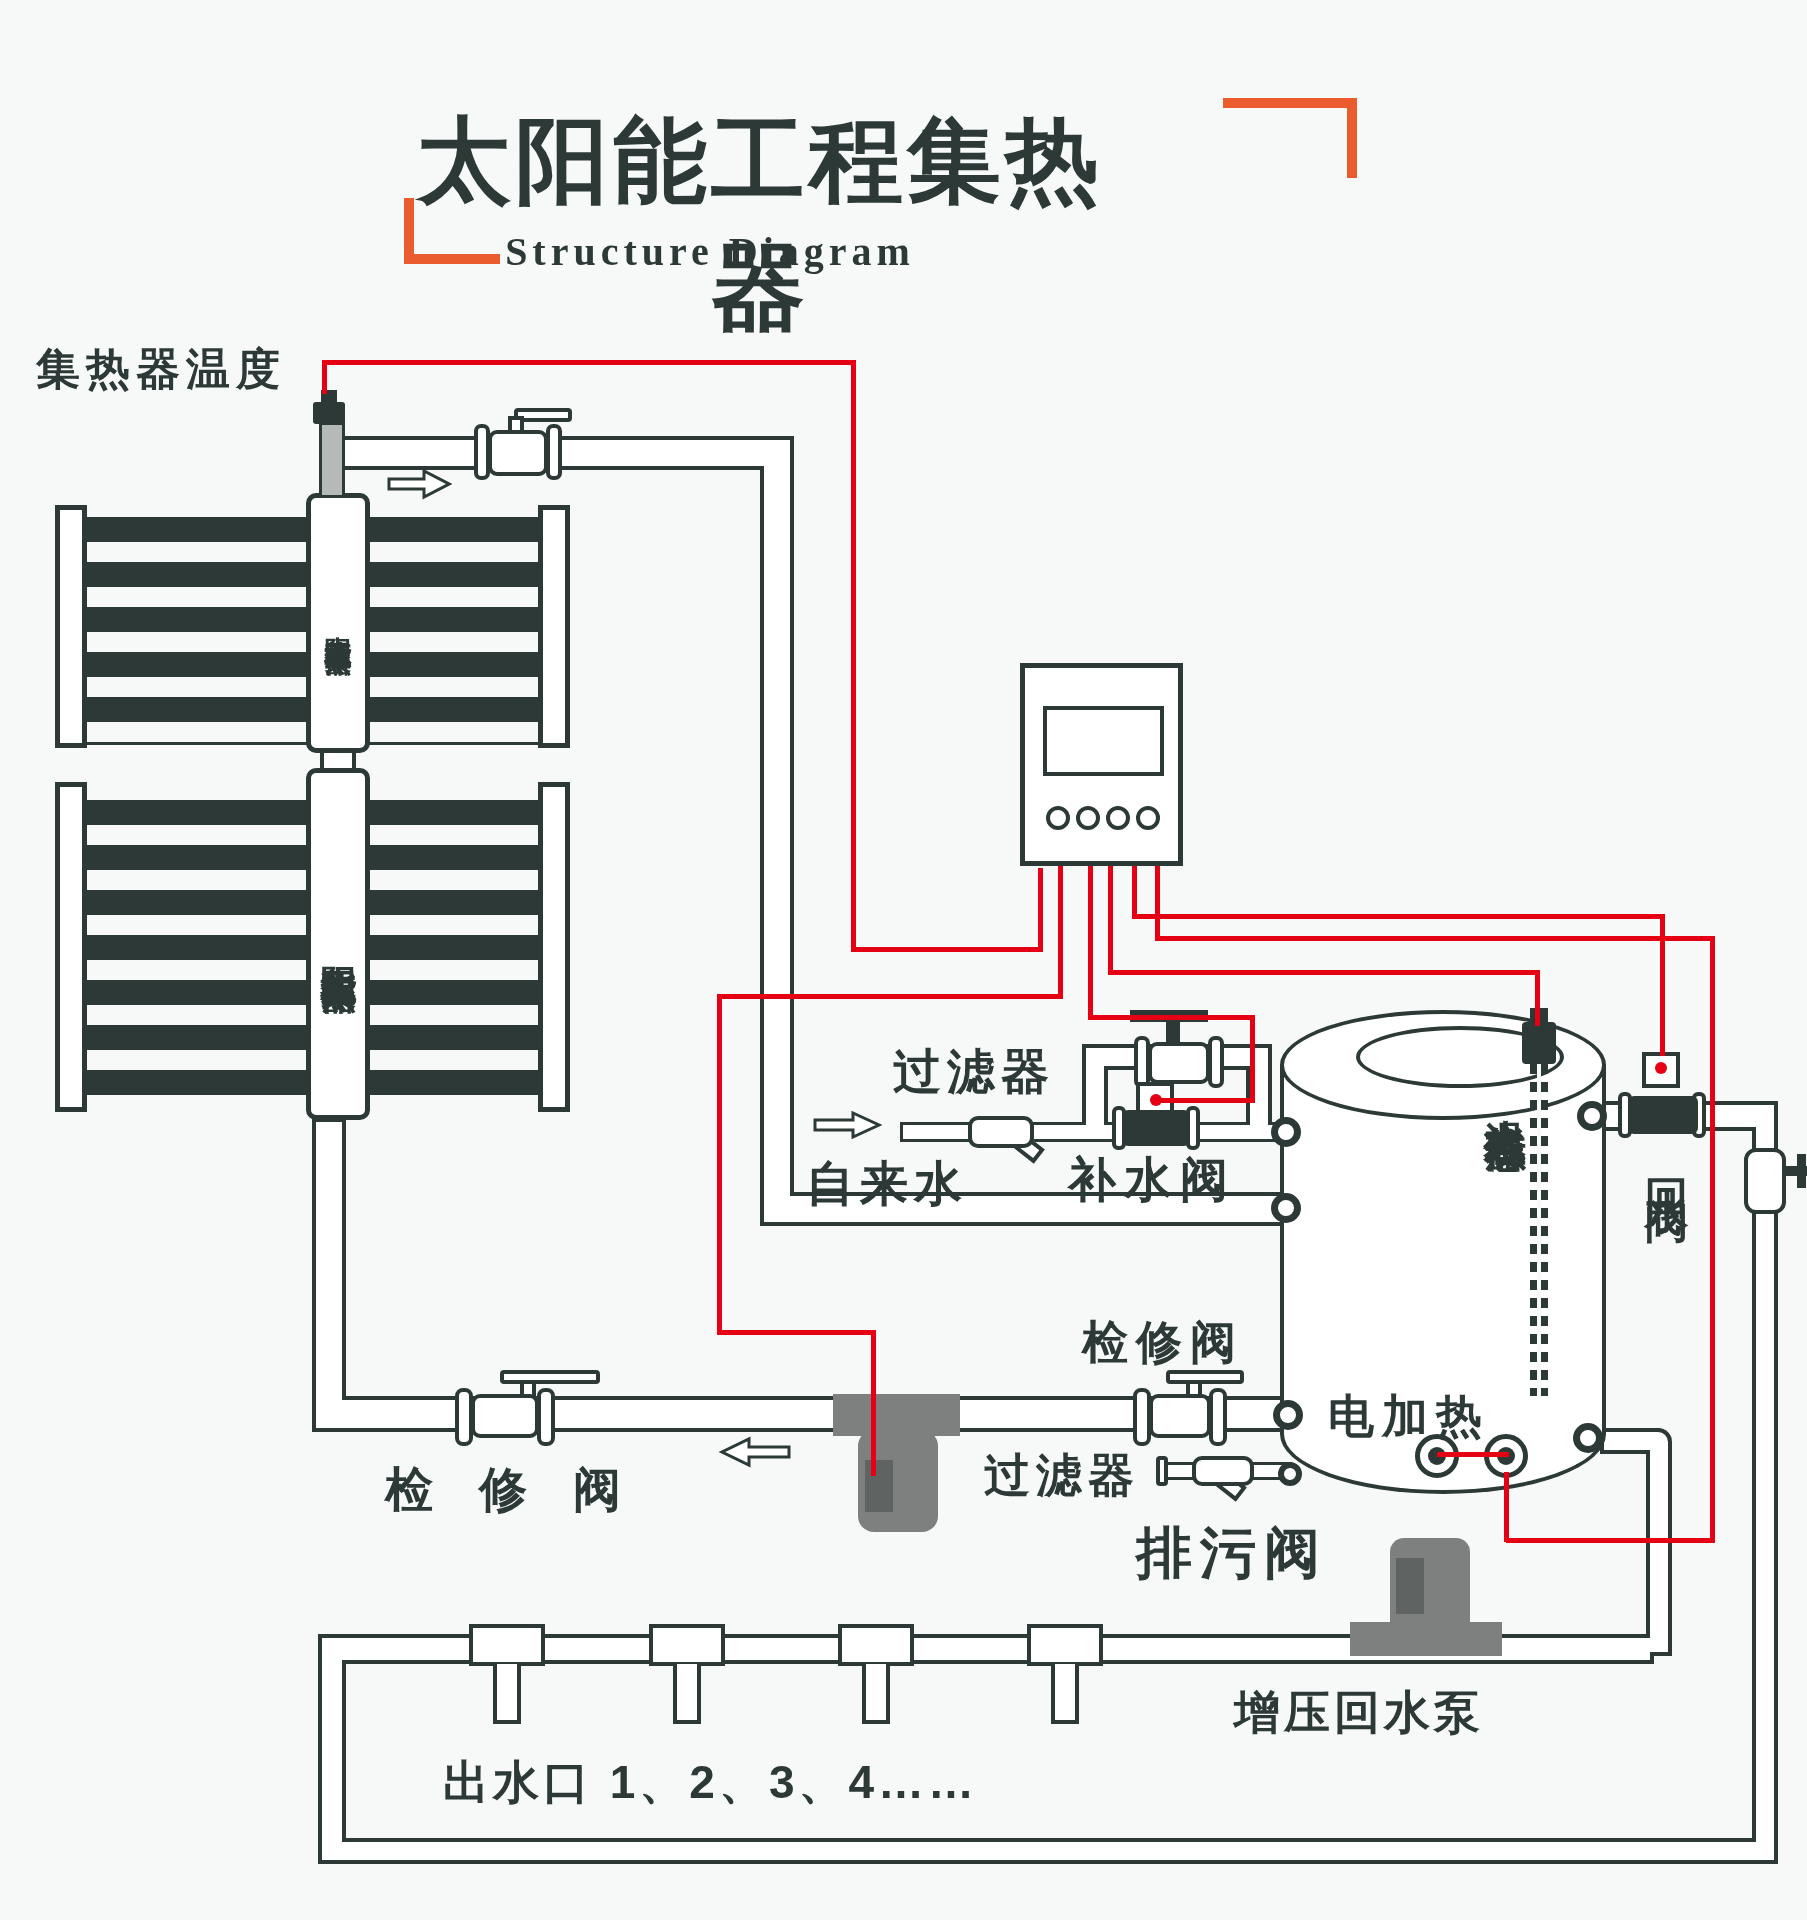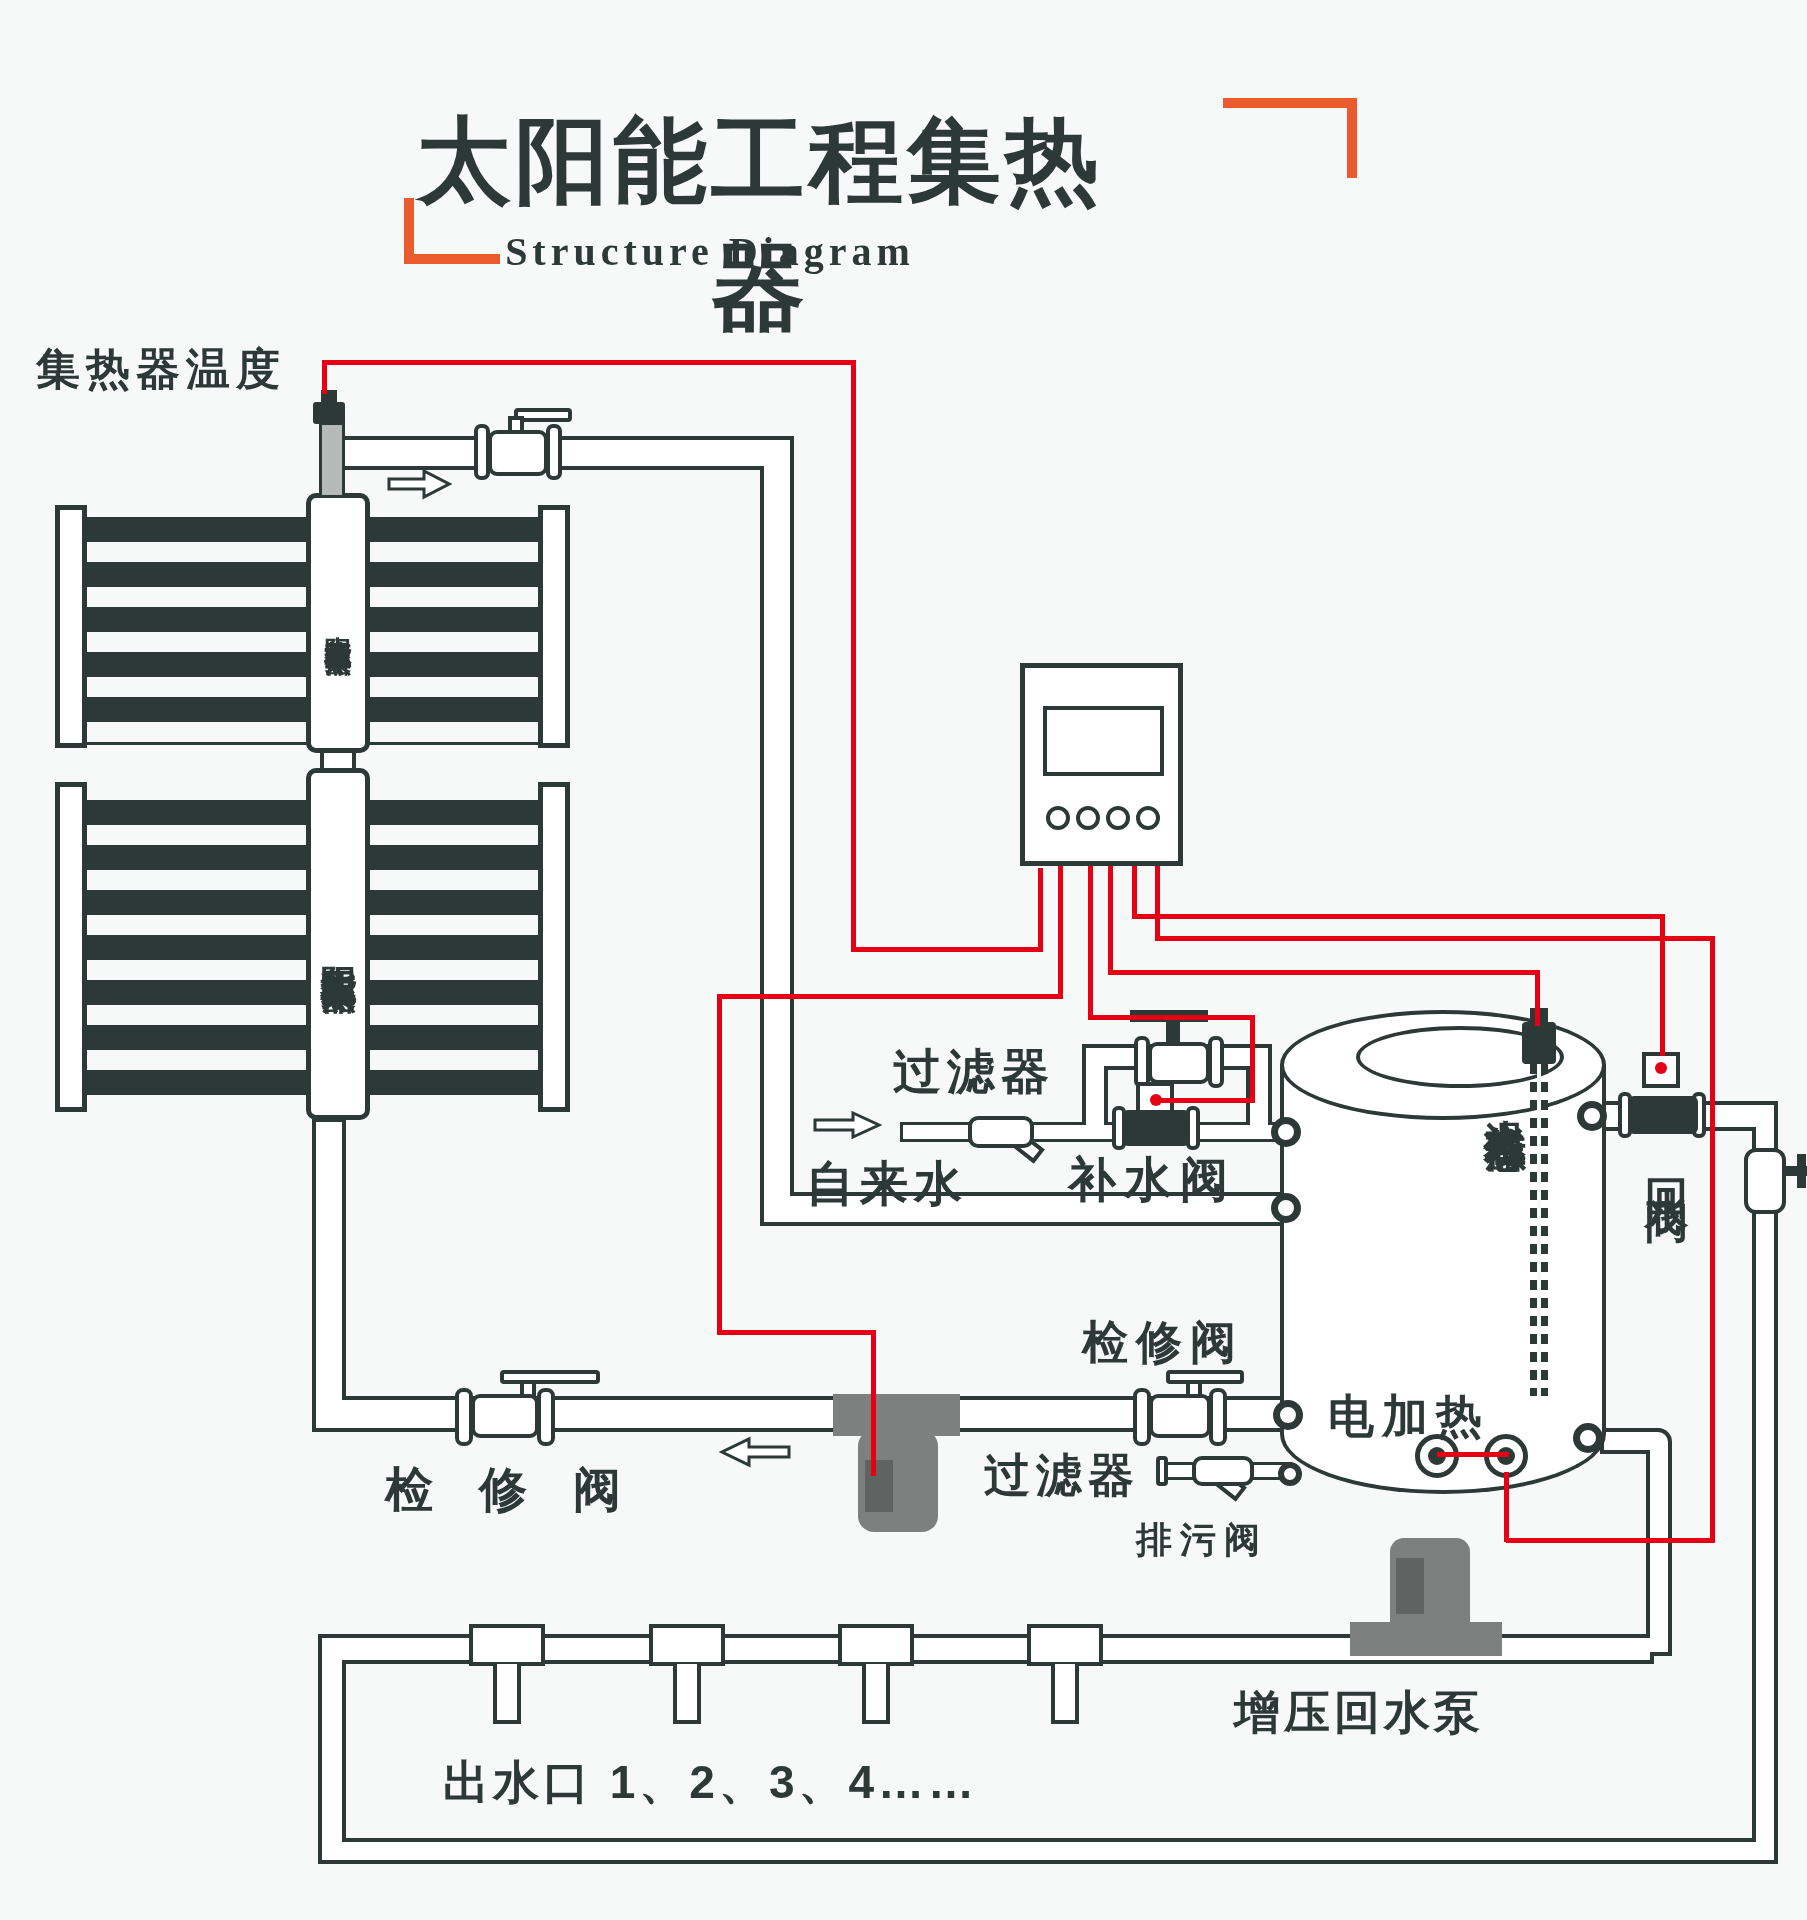--- a/index.html
+++ b/index.html
@@ -245,20 +245,20 @@
       </svg>
   </div>
 
   <div class="lbl" style="left:36px;top:340px;font-size:44px;letter-spacing:6px;font-weight:bold;">集热器温度</div>
   <div class="lbl" style="left:893px;top:1040px;font-size:48px;letter-spacing:6px;font-weight:bold;">过滤器</div>
   <div class="lbl" style="left:806px;top:1152px;font-size:48px;letter-spacing:6px;font-weight:bold;">自来水</div>
   <div class="lbl" style="left:1068px;top:1148px;font-size:48px;letter-spacing:8px;font-weight:bold;">补水阀</div>
   <div class="lbl" style="left:1082px;top:1312px;font-size:46px;letter-spacing:8px;font-weight:bold;">检修阀</div>
   <div class="lbl" style="left:385px;top:1458px;font-size:48px;letter-spacing:46px;font-weight:bold;">检修阀</div>
   <div class="lbl" style="left:984px;top:1445px;font-size:46px;letter-spacing:6px;font-weight:bold;">过滤器</div>
-  <div class="lbl" style="left:1136px;top:1516px;font-size:36px;letter-spacing:8px;font-weight:bold;">排污阀</div>
+  <div class="lbl" style="left:1136px;top:1516px;font-size:56px;letter-spacing:8px;font-weight:bold;">排污阀</div>
   <div class="lbl" style="left:1328px;top:1386px;font-size:46px;letter-spacing:8px;font-weight:bold;">电加热</div>
   <div class="lbl vt" style="left:1477px;top:1086px;height:316px;font-size:42px;letter-spacing:2px;font-weight:bold;">水温水位传感器</div>
   <div class="lbl vt" style="left:1638px;top:1144px;height:190px;font-size:44px;letter-spacing:10px;font-weight:bold;">回水阀</div>
   <div class="lbl" style="left:1234px;top:1682px;font-size:46px;letter-spacing:4px;font-weight:bold;">增压回水泵</div>
   <div class="lbl" style="left:443px;top:1752px;font-size:46px;letter-spacing:4px;font-weight:bold;">出水口 1、2、3、4……</div>
 
 </div>
 
 </body></html>

